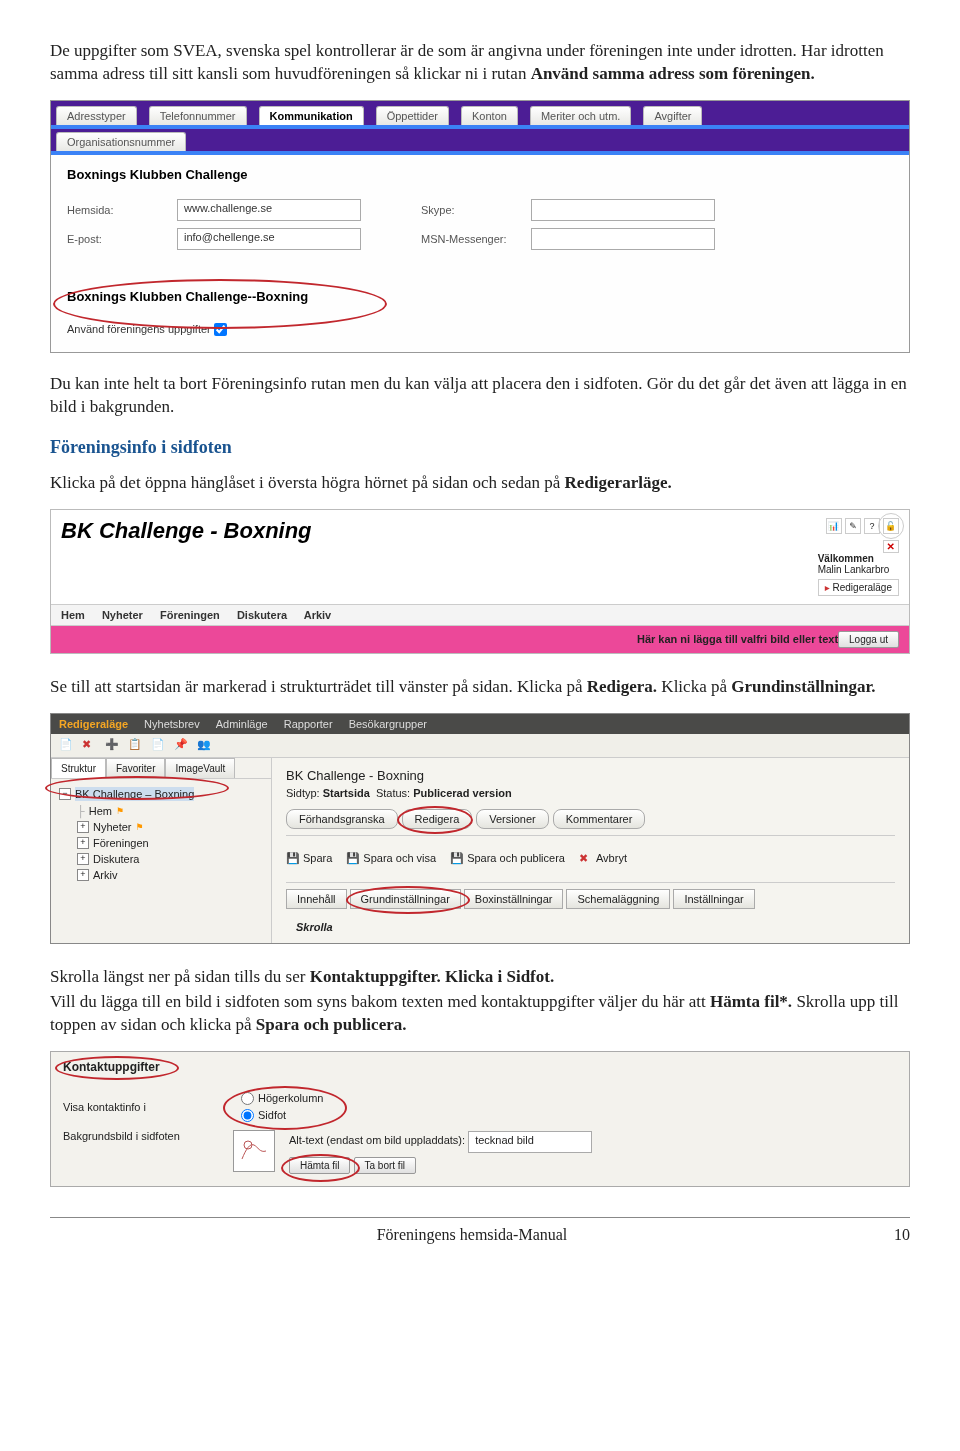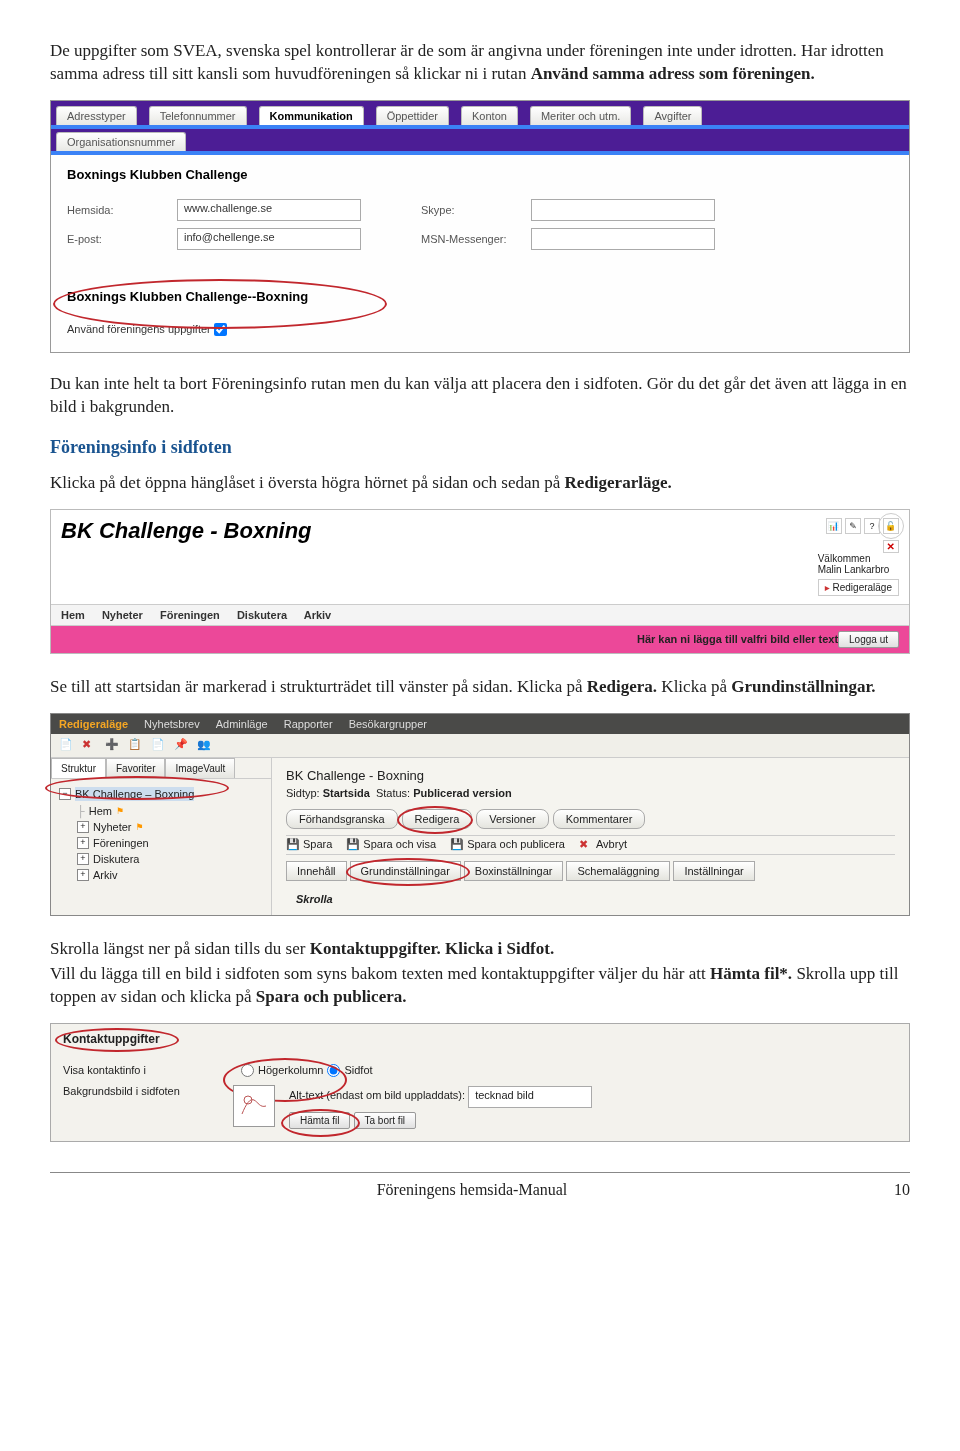--- a/index.html
+++ b/index.html
@@ -16,21 +16,21 @@
 .row{display:flex;align-items:center;margin:7px 0}
 .lbl{width:110px;color:#555}
 .inp{border:1px solid #aaa;background:#fff;padding:2px 6px;width:170px;height:16px;font-size:11px}
 .col2{display:flex;gap:60px}
 .oval{position:absolute;border:2px solid #c1272d;border-radius:50%;pointer-events:none}
 .circle{position:absolute;border:2px solid #c1272d;border-radius:50%;pointer-events:none}
 .ss2{position:relative;background:#fff;border:1px solid #bbb;margin:12px 0 22px 0;font-family:Arial,sans-serif;font-size:11px}
 .ss2-top{display:flex;justify-content:space-between;align-items:flex-start;padding:8px 10px}
 .ss2-title{font-size:22px;font-weight:bold;font-style:italic;color:#000}
 .ss2-right{text-align:left;font-size:10px}
-.ss2-wel{font-weight:normal}
+.ss2-wel{font-weight:bold}
 .red-x{color:#c00;border:1px solid #ccc;padding:0 3px;font-weight:bold;display:inline-block;margin-top:3px}
 .miniicons{display:flex;gap:3px;justify-content:flex-end;margin-bottom:3px}
 .miniicons span{width:14px;height:14px;border:1px solid #ccc;display:inline-block;font-size:9px;text-align:center;line-height:14px}
 .nav2{background:#f4f4f4;border-top:1px solid #ccc;border-bottom:1px solid #ccc;padding:4px 10px;font-weight:bold;font-size:11px}
 .nav2 span{margin-right:14px;color:#333}
 .subbar{display:flex;justify-content:flex-end;align-items:center;padding:5px 10px;background:#ec4899}
 .btn{background:linear-gradient(#fff,#e0e0e0);border:1px solid #999;padding:2px 10px;font-size:10px;border-radius:2px}
 .ss3{border:1px solid #888;margin:12px 0 22px 0;font-family:Verdana,Arial,sans-serif;font-size:11px}
 .ss3-menu{background:#4a4a48;color:#ddd;padding:4px 8px;display:flex;gap:16px;font-size:11px}
 .ss3-menu .orange{color:#f5a623;font-weight:bold}
@@ -43,30 +43,30 @@
 .lefttabs .act{background:#fff}
 .tree{padding:6px 8px;font-size:11px}
 .tree-row{display:flex;align-items:center;gap:4px;padding:2px 0}
 .tree-row.root{font-weight:normal}
 .expander{display:inline-block;width:10px;height:10px;border:1px solid #888;background:#fff;text-align:center;line-height:9px;font-size:9px}
 .rightpane{flex:1;background:#f5f4ef;padding:10px 14px}
 .pg-title{font-size:13px;margin-bottom:4px}
 .pg-meta{font-size:11px;margin-bottom:10px}
 .rtabs{display:flex;gap:4px;margin:6px 0}
 .rtab{background:linear-gradient(#fff,#e4e4de);border:1px solid #aaa;padding:3px 12px;font-size:11px;border-radius:8px}
-.actionrow{display:flex;gap:14px;padding:2px 0;font-size:11px;align-items:center}
+.actionrow{display:flex;gap:14px;padding:16px 0;font-size:11px;align-items:center}
 .aicon{width:14px;height:14px;display:inline-block;margin-right:3px;vertical-align:middle}
 .rtabs2{display:flex;gap:3px;margin-top:6px}
 .rtab2{background:linear-gradient(#fff,#e4e4de);border:1px solid #aaa;padding:3px 10px;font-size:11px}
 .sidhuvud{font-weight:bold;font-style:italic;margin-top:12px;padding-left:10px}
 .ss4{border:1px solid #aaa;background:#f3f2ed;margin:12px 0 22px 0;font-family:Verdana,sans-serif;font-size:11px;padding:8px 12px}
 .ss4-title{font-weight:bold;font-size:12px;margin-bottom:10px}
 .ss4-row{display:flex;align-items:center;margin:6px 0;gap:10px}
 .ss4-lbl{width:160px}
-.radiogrp{display:flex;flex-direction:row;gap:4px}
+.radiogrp{display:flex;flex-direction:column;gap:4px}
 .radiogrp label{display:flex;align-items:center;gap:4px}
 .thumb{width:40px;height:40px;border:1px solid #999;background:#fff;display:inline-block;position:relative}
 .footer{border-top:1px solid #888;margin-top:30px;padding-top:8px;display:flex;justify-content:space-between;font-size:16px}
 input[type=radio]{margin:0}
 input[type=checkbox]{margin:0}
 </style>
 </head>
 <body>
 
 <p><span>De uppgifter som SVEA, svenska spel kontrollerar är de som är angivna under föreningen inte under idrotten. Har idrotten samma adress till sitt kansli som huvudföreningen så klickar ni i rutan </span><span class="bold">Använd samma adress som föreningen.</span></p>

